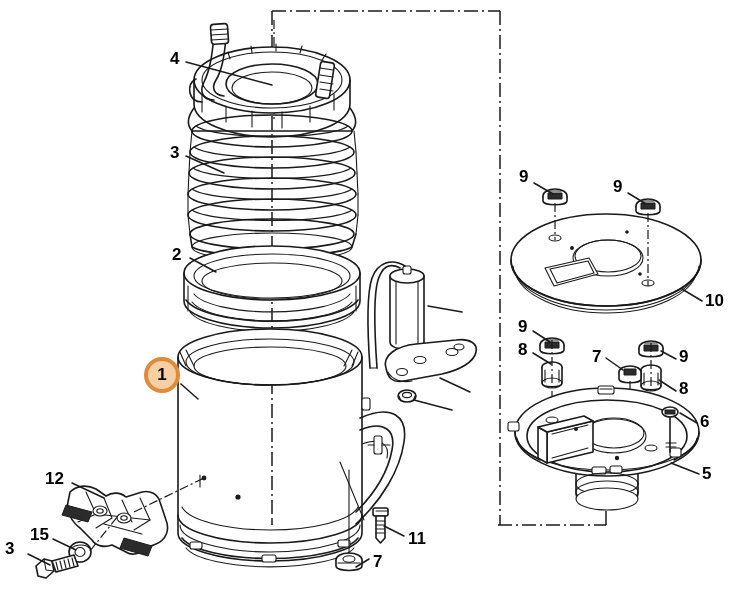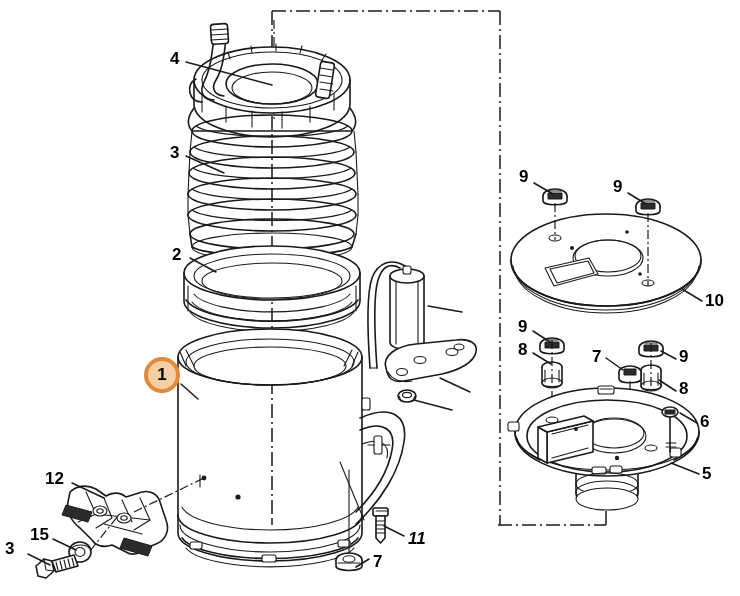--- a/index.html
+++ b/index.html
@@ -431,21 +431,21 @@
   <div class="lbl" style="left:170px; top:144px;">3</div>
   <div class="lbl" style="left:172px; top:246px;">2</div>
 
   <div class="badge" style="left:144px; top:357px;">
     <span>1</span>
   </div>
 
   <div class="lbl" style="left:45px;  top:470px;">12</div>
   <div class="lbl" style="left:30px;  top:526px;">15</div>
   <div class="lbl" style="left:5px;   top:540px;">3</div>
-  <div class="lbl" style="left:408px; top:530px;font-style:italic;">11</div>
+  <div class="lbl" style="left:408px; top:530px;">11</div>
   <div class="lbl" style="left:373px; top:553px;">7</div>
 
   <div class="lbl" style="left:519px; top:168px;">9</div>
   <div class="lbl" style="left:613px; top:178px;">9</div>
   <div class="lbl" style="left:705px; top:292px;">10</div>
   <div class="lbl" style="left:518px; top:318px;">9</div>
   <div class="lbl" style="left:518px; top:341px;">8</div>
   <div class="lbl" style="left:592px; top:348px;">7</div>
   <div class="lbl" style="left:679px; top:348px;">9</div>
   <div class="lbl" style="left:679px; top:380px;">8</div>

